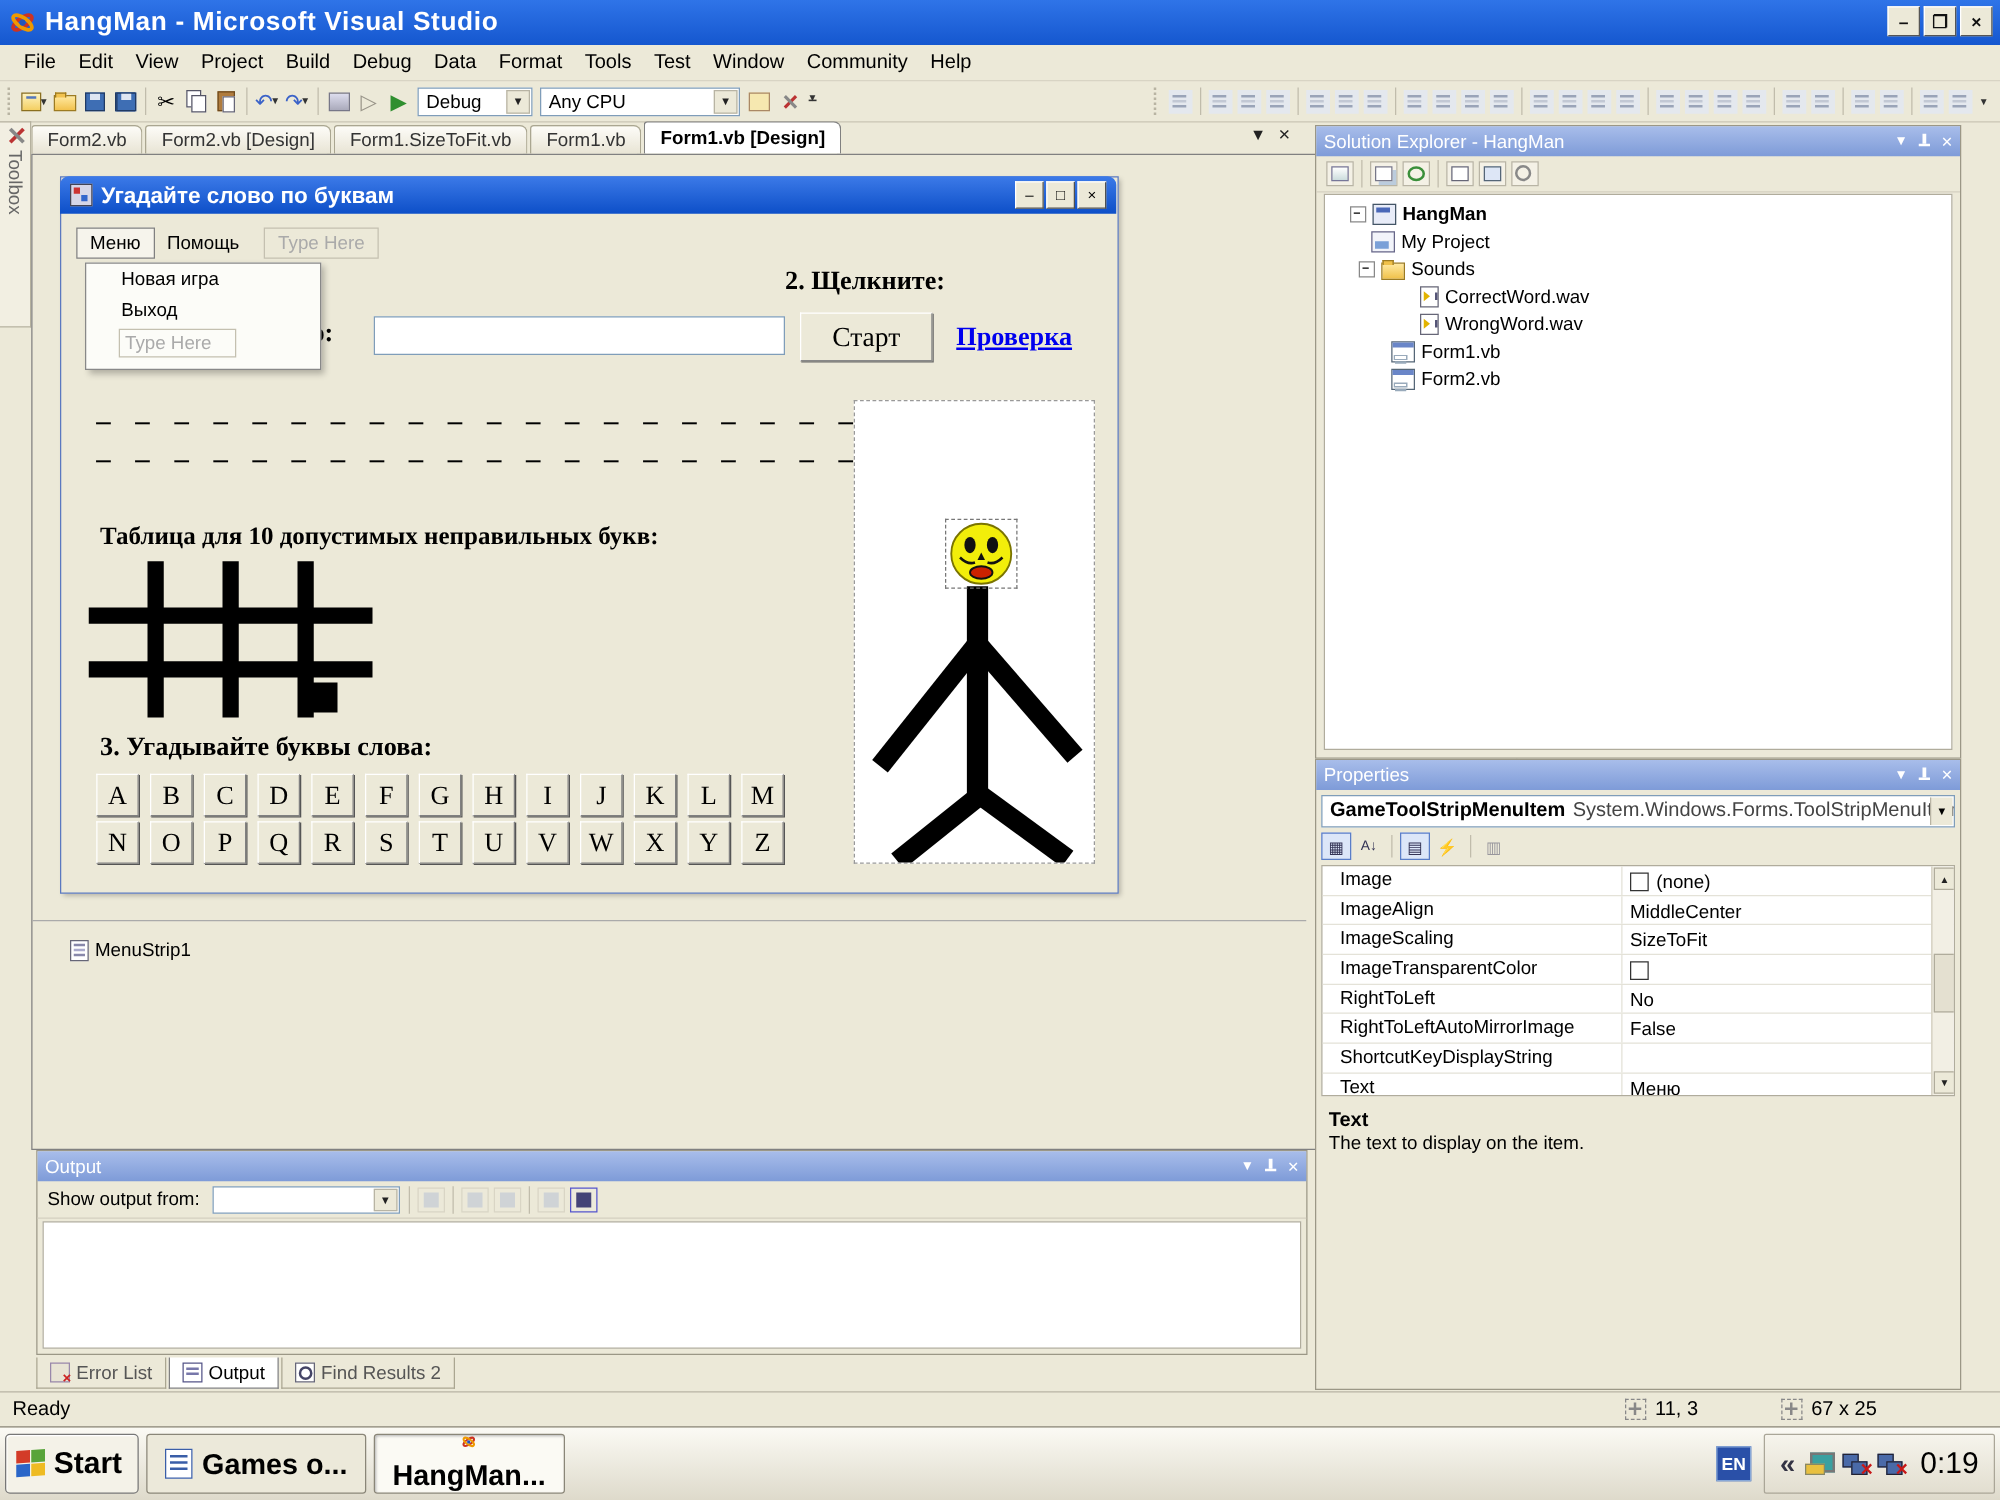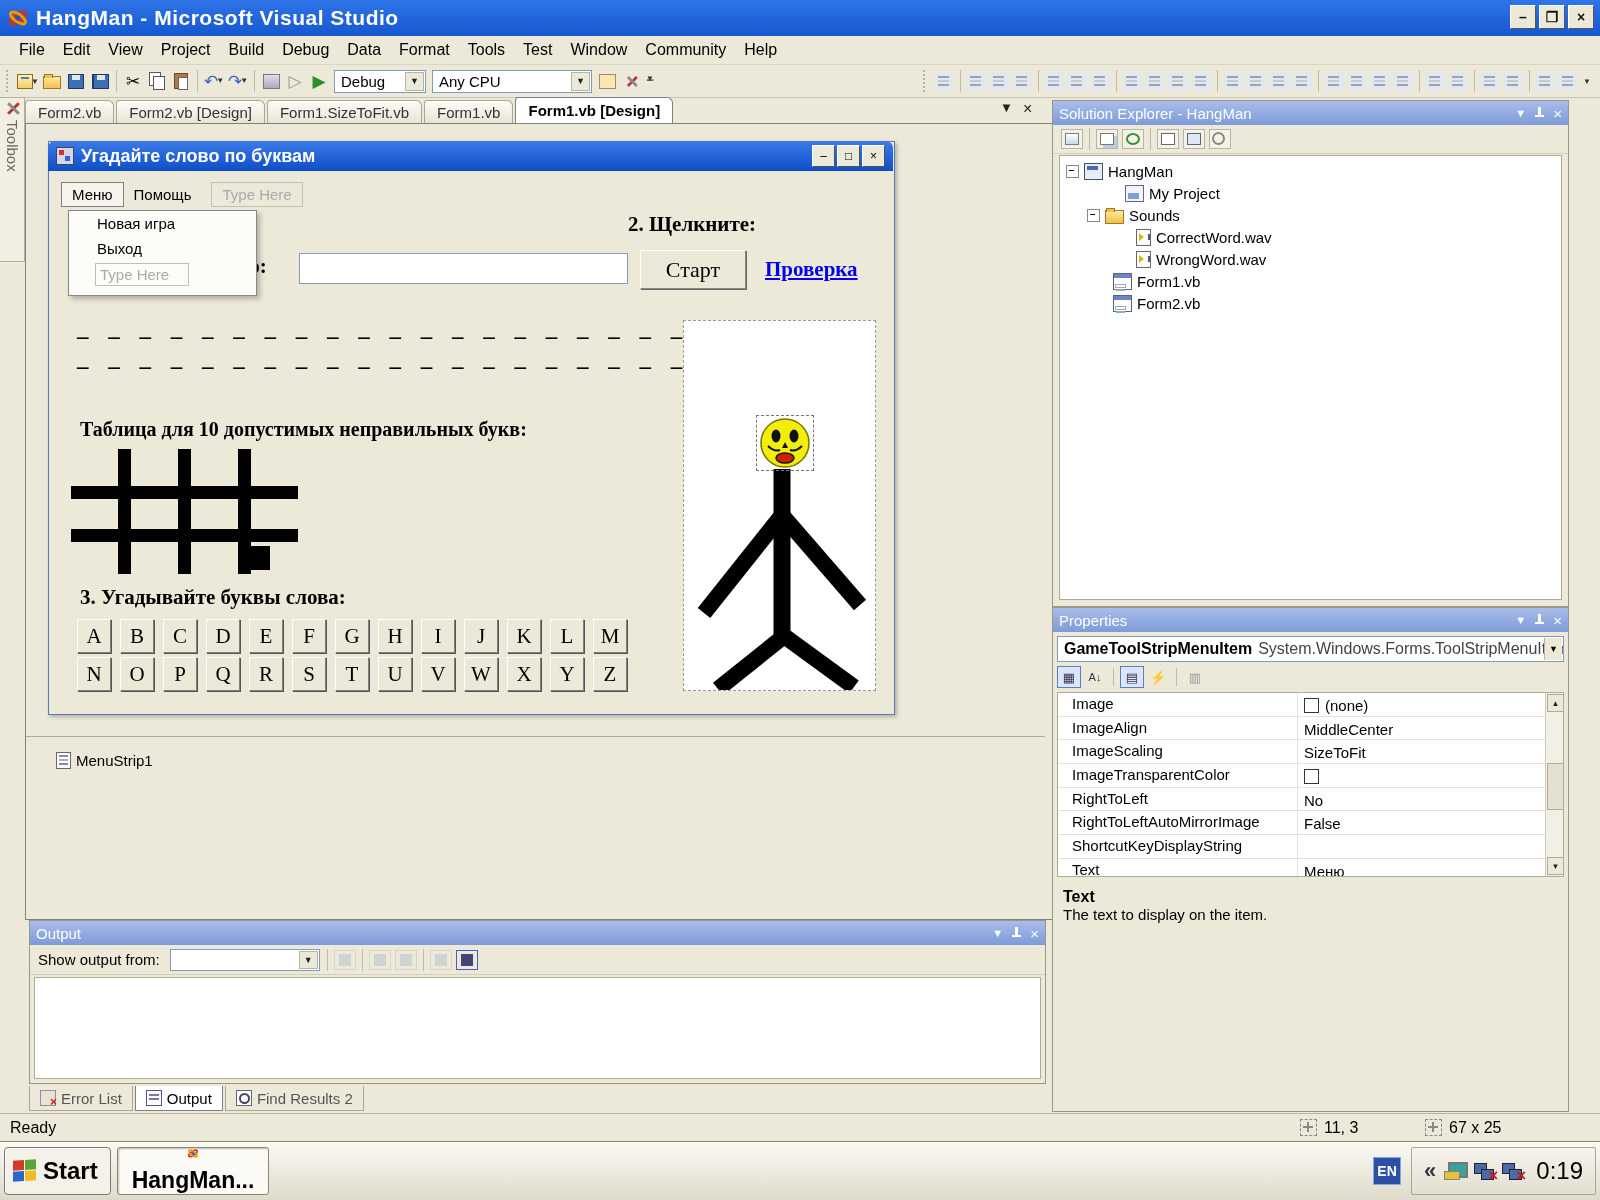--- a/index.html
+++ b/index.html
@@ -128,21 +128,21 @@
   .pin::before{content:"";position:absolute;left:3px;top:0;width:3px;height:8px;background:#fff;}
   .pin::after{content:"";position:absolute;left:0px;top:8px;width:9px;height:2px;background:#fff;}
 
   #solution-explorer{left:1052px;top:100px;width:517px;height:507px;}
   .se-toolbar{height:28px;display:flex;align-items:center;padding-left:6px;border-bottom:1px solid #d4d0c0;}
   .se-ico{width:20px;height:18px;margin:0 2px;border:1px solid #b8b4a4;background:#f4f1e6;position:relative;}
   .se-ico i{position:absolute;left:3px;top:3px;right:3px;bottom:3px;}
   #se-tree{position:absolute;left:6px;top:54px;right:6px;bottom:6px;background:#fff;border:1px solid #b0ac9c;
            overflow:hidden;padding-top:4px;}
   .tree-row{height:22px;display:flex;align-items:center;font-size:15px;gap:5px;}
-  .tree-row.bold{font-weight:normal;}
+  .tree-row.bold{font-weight:bold;margin-left:14px;}
   .expander{width:11px;height:11px;border:1px solid #888;background:#fff;position:relative;flex:none;}
   .expander::before{content:"";position:absolute;left:2px;top:4px;width:5px;height:1px;background:#000;}
   .ti{width:17px;height:15px;flex:none;position:relative;}
   .ti-solution{background:linear-gradient(135deg,#dfe4ee 60%,#9aa6c0 60%);border:1px solid #667;}
   .ti-solution::after{content:"";position:absolute;right:1px;bottom:1px;width:6px;height:5px;background:#c5452f;}
   .ti-vbproj{background:#e8ecf8;border:1px solid #456;}
   .ti-vbproj::after{content:"";position:absolute;left:2px;top:2px;width:11px;height:4px;background:#4a68b8;}
   .ti-myproject{background:#f2f4fa;border:1px solid #668;}
   .ti-myproject::after{content:"";position:absolute;left:2px;bottom:2px;width:11px;height:6px;background:#7aa0d8;}
   .ti-folder{width:17px;height:12px;background:linear-gradient(#ffe9a0,#f0c14a);border:1px solid #9c7b22;margin-top:3px;}
@@ -514,21 +514,21 @@
       <span class="se-ico">
           <i style="background:none;border:2px solid #888;border-radius:50%;left:2px;top:2px;width:9px;height:9px;"></i>
         </span>
     </div>
     <div id="se-tree">
         <div class="tree-row bold" style="padding-left: 6px;">
           <span class="expander"></span>
           <span class="ti ti-vbproj"></span>
           <span>HangMan</span>
         </div>
-        <div class="tree-row" style="padding-left: 60px;">
+        <div class="tree-row" style="padding-left: 32px;">
           <span style="width: 0px;"></span>
           <span class="ti ti-myproject"></span>
           <span>My Project</span>
         </div>
         <div class="tree-row" style="padding-left: 27px;">
           <span class="expander"></span>
           <span class="ti ti-folder"></span>
           <span>Sounds</span>
         </div>
         <div class="tree-row" style="padding-left: 69px;">
@@ -705,20 +705,24 @@
     <div id="start-btn">
       <span class="winflag">
           <i></i>
           <i></i>
           <i></i>
           <i></i>
         </span>
       <span>Start</span>
     </div>
     <div id="taskbtns" style="display:flex;">
+        <div class="taskbtn">
+          <span class="doc-ico"></span>
+          <span>Games o...</span>
+        </div>
         <div class="taskbtn active">
           <svg width="22" height="22" viewBox="0 0 16 16">
             <ellipse cx="8" cy="8" rx="7" ry="3" fill="none" stroke="#cc3322" stroke-width="2.4" transform="rotate(-35 8 8)"></ellipse>
             <ellipse cx="8" cy="8" rx="7" ry="3" fill="none" stroke="#ee9900" stroke-width="2.4" transform="rotate(35 8 8)"></ellipse>
             <circle cx="8" cy="8" r="2" fill="#2255bb"></circle>
           </svg>
           <span>HangMan...</span>
         </div>
       </div>
     <div id="tray">

